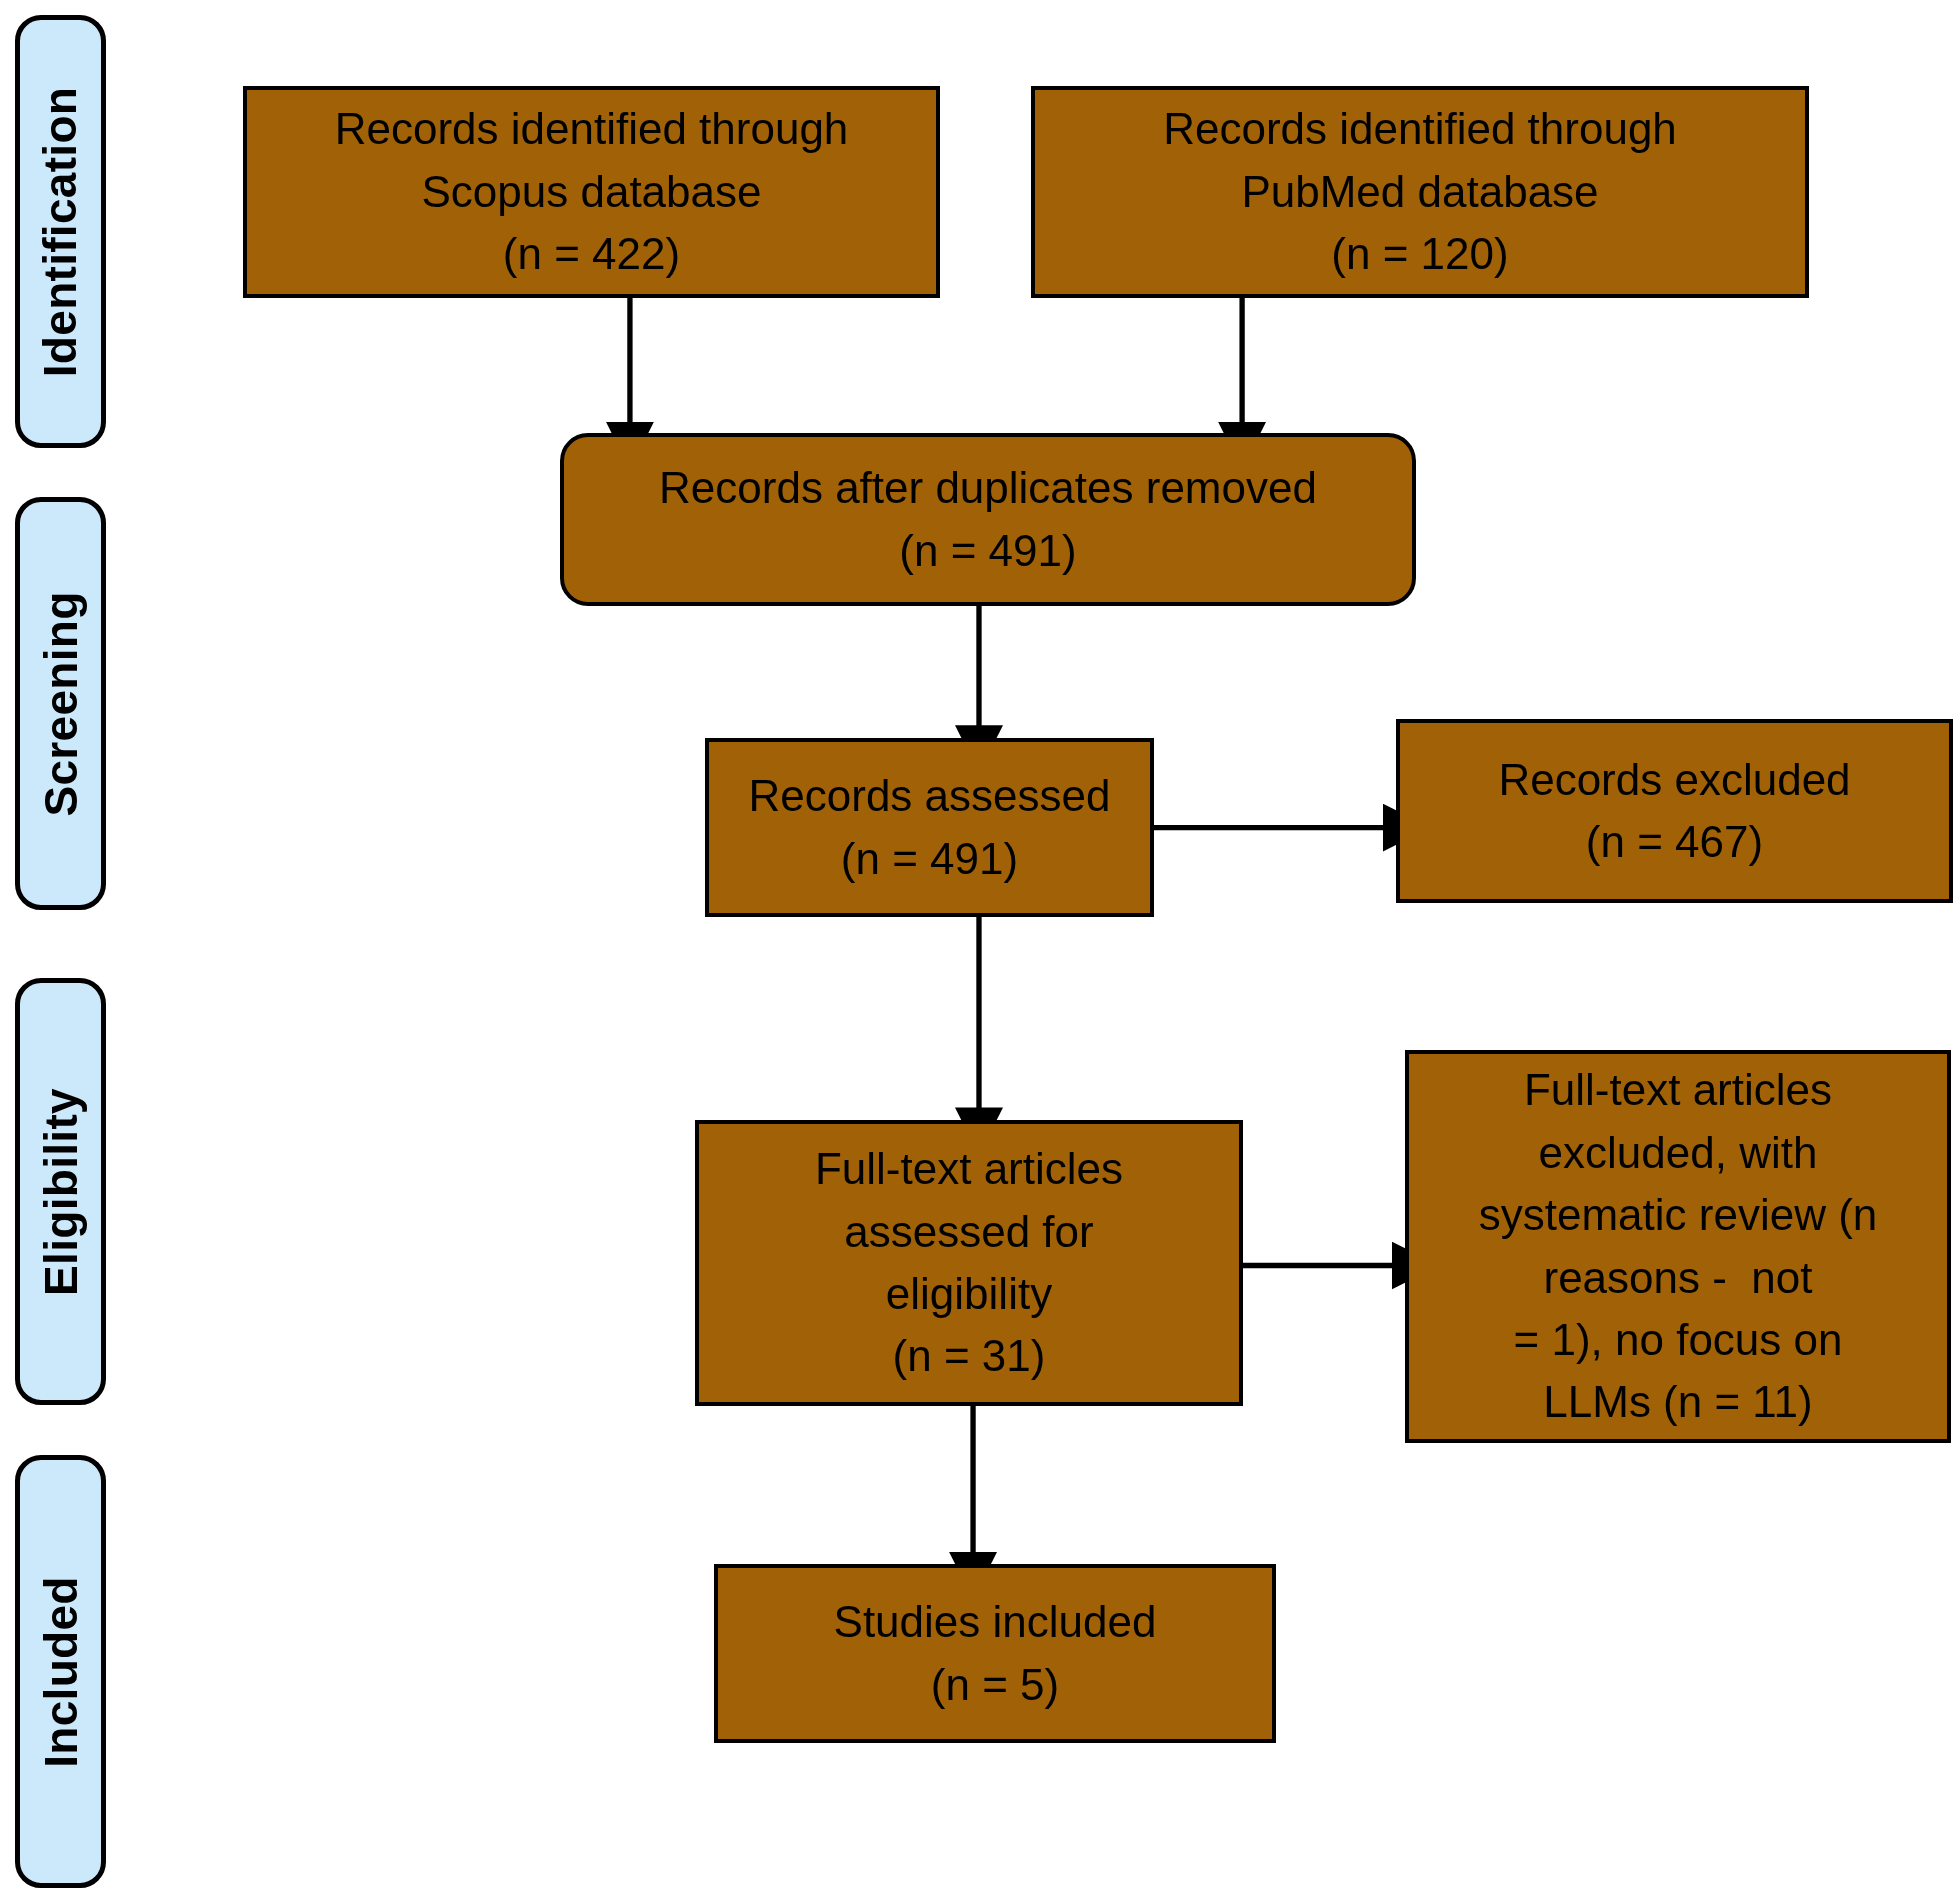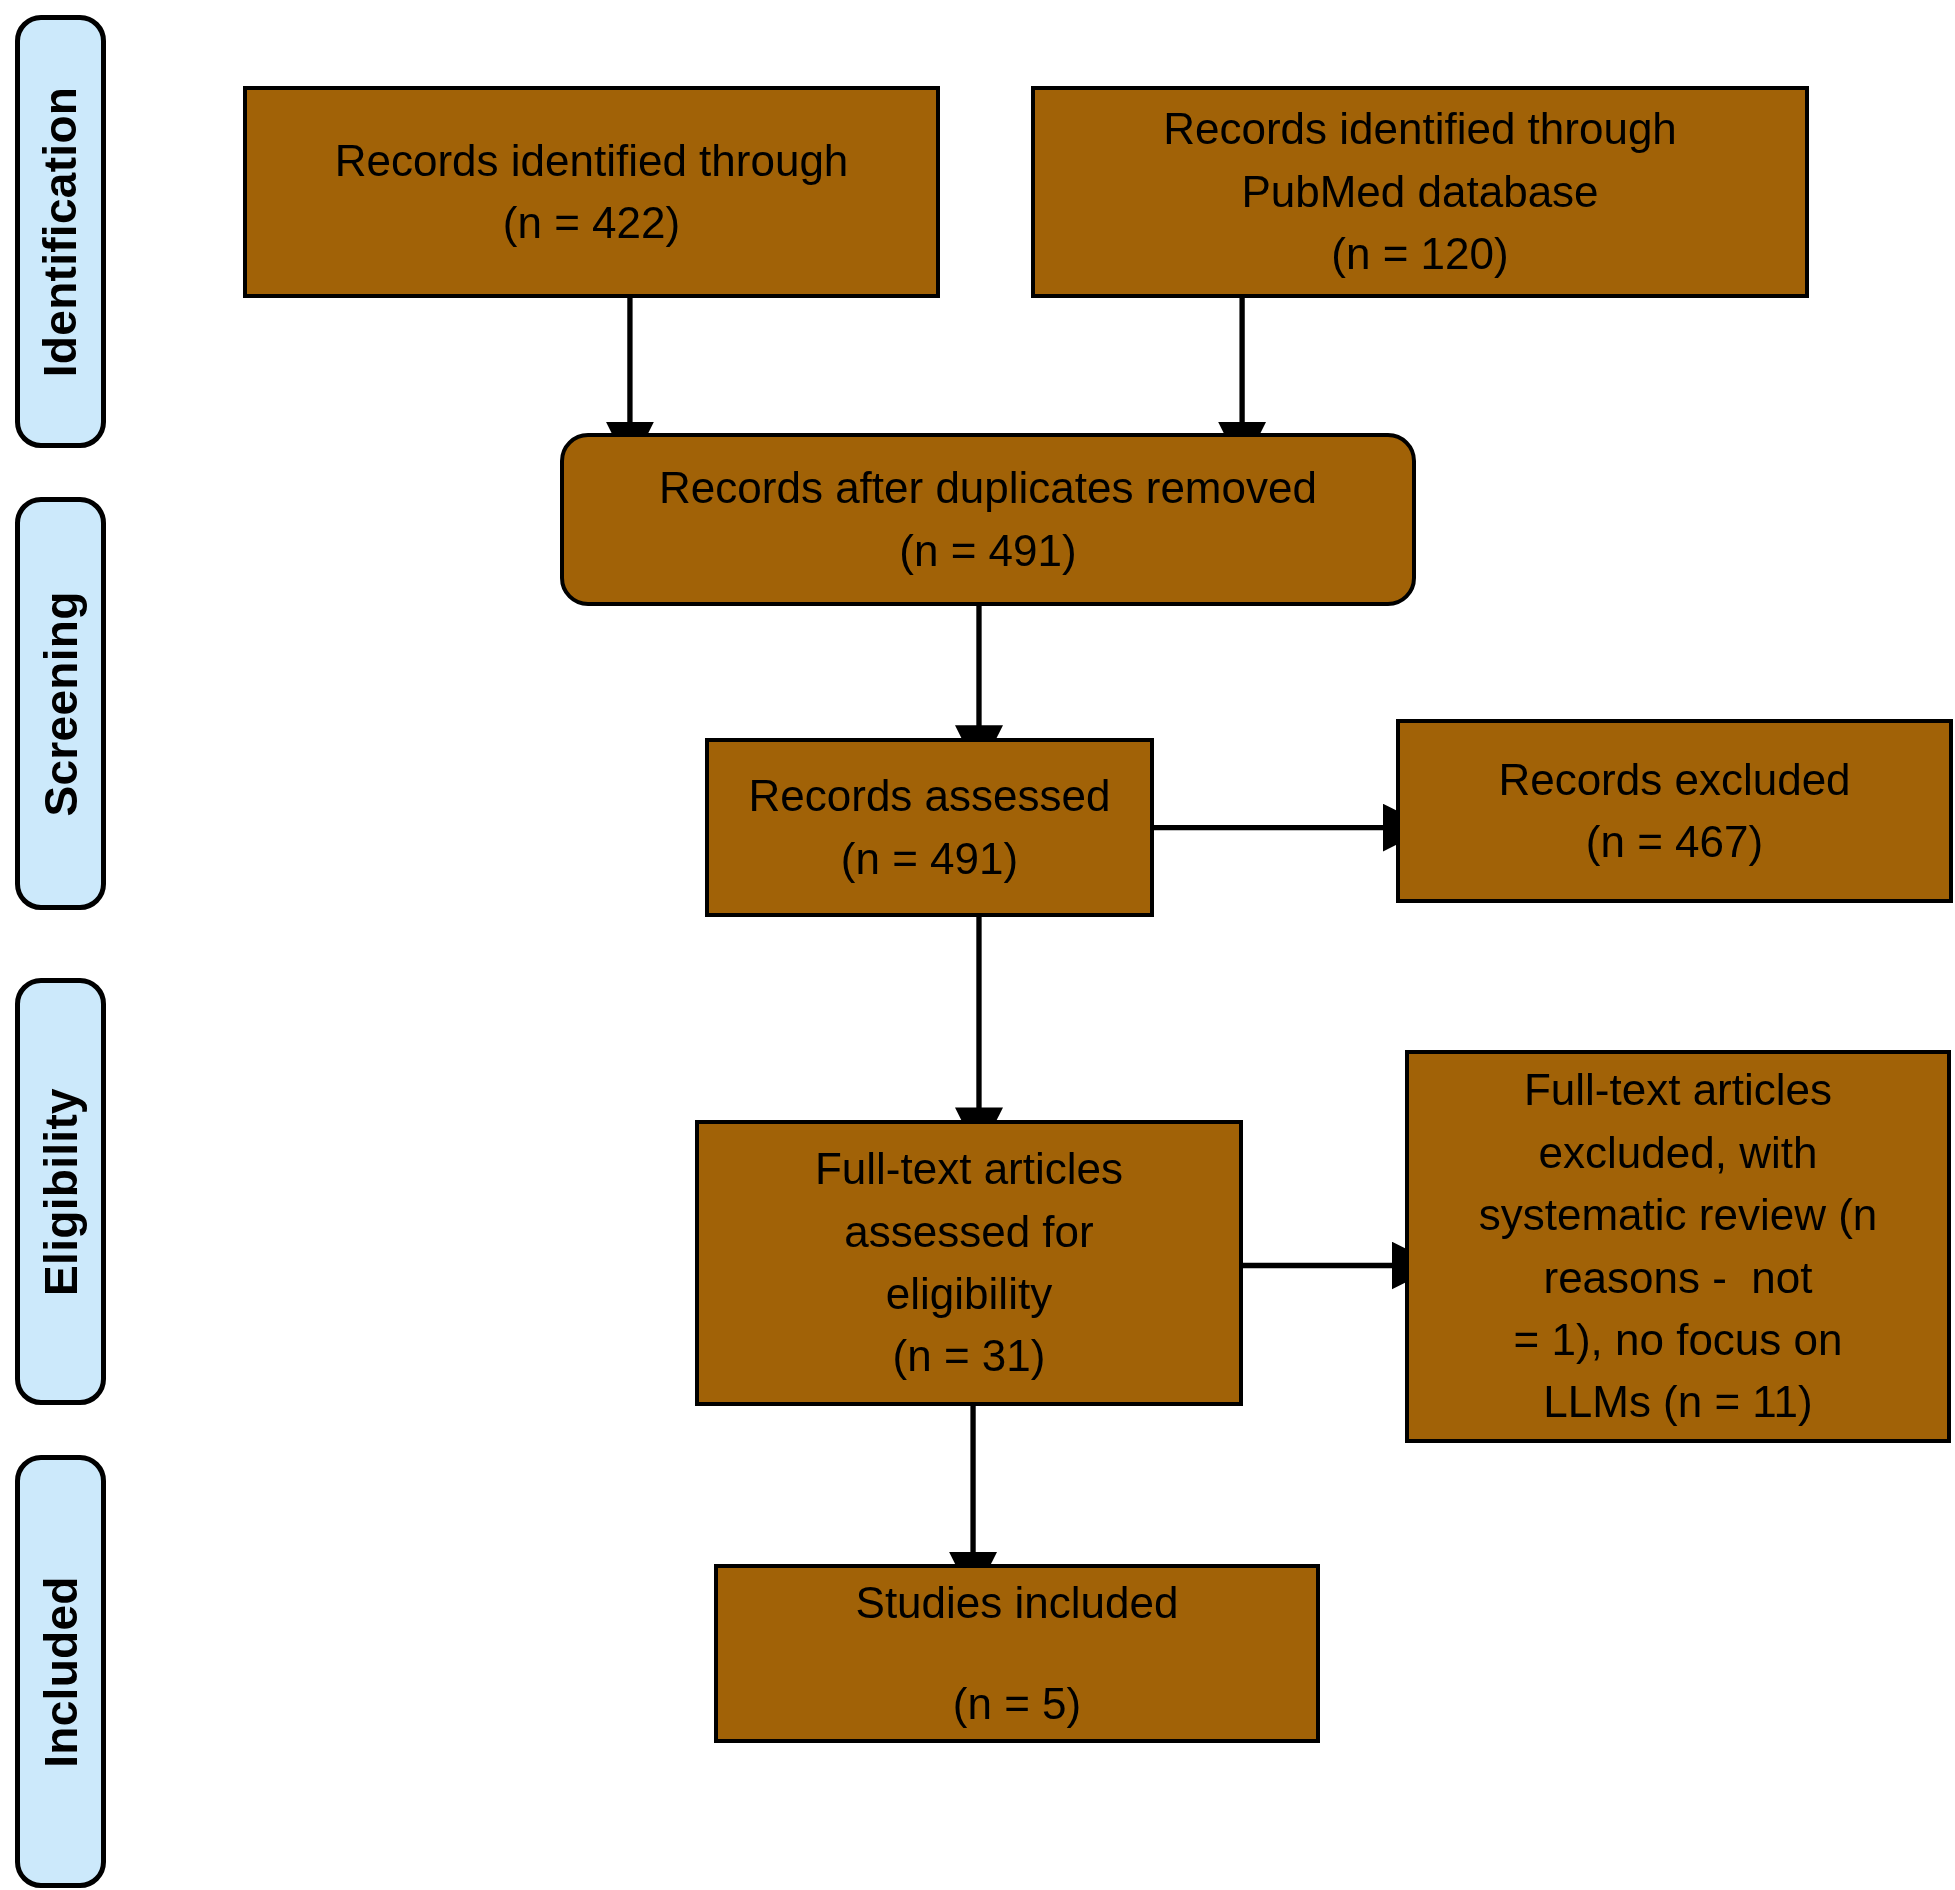--- a/index.html
+++ b/index.html
@@ -109,20 +109,21 @@
 
     <line x1="1652" y1="1545" x2="1652" y2="1879" stroke="#000000" stroke-width="9" marker-end="url(#arrowhead)"></line>
 
     <line x1="2095" y1="2135" x2="2359" y2="2135" stroke="#000000" stroke-width="9" marker-end="url(#arrowhead)"></line>
 
     <line x1="1642" y1="2370" x2="1642" y2="2629" stroke="#000000" stroke-width="9" marker-end="url(#arrowhead)"></line>
   </svg>
 
   <div class="flow-box" style="left:243px; top:86px; width:697px; height:212px;">
     <span class="line">Records identified through</span>
+    <span class="line">Scopus database</span>
     <span class="line">(n = 422)</span>
   </div>
 
   <div class="flow-box" style="left:1031px; top:86px; width:778px; height:212px;">
     <span class="line">Records identified through</span>
     <span class="line">PubMed database</span>
     <span class="line">(n = 120)</span>
   </div>
 
   <div class="flow-box" style="left:560px; top:433px; width:856px; height:173px;border-radius:28px;">
@@ -149,19 +150,19 @@
 
   <div class="flow-box" style="left:1405px; top:1050px; width:546px; height:393px;">
     <span class="line">Full-text articles</span>
     <span class="line">excluded, with</span>
     <span class="line">systematic review (n</span>
     <span class="line">reasons -  not</span>
     <span class="line">= 1), no focus on</span>
     <span class="line">LLMs (n = 11)</span>
   </div>
 
-  <div class="flow-box" style="left:714px; top:1564px; width:606px; height:179px;justify-content:space-between;">
+  <div class="flow-box" style="left:714px; top:1564px; width:562px; height:179px;">
     <span class="line">Studies included</span>
     <span class="line">(n = 5)</span>
   </div>
 
 </div>
 
 
 </body></html>

